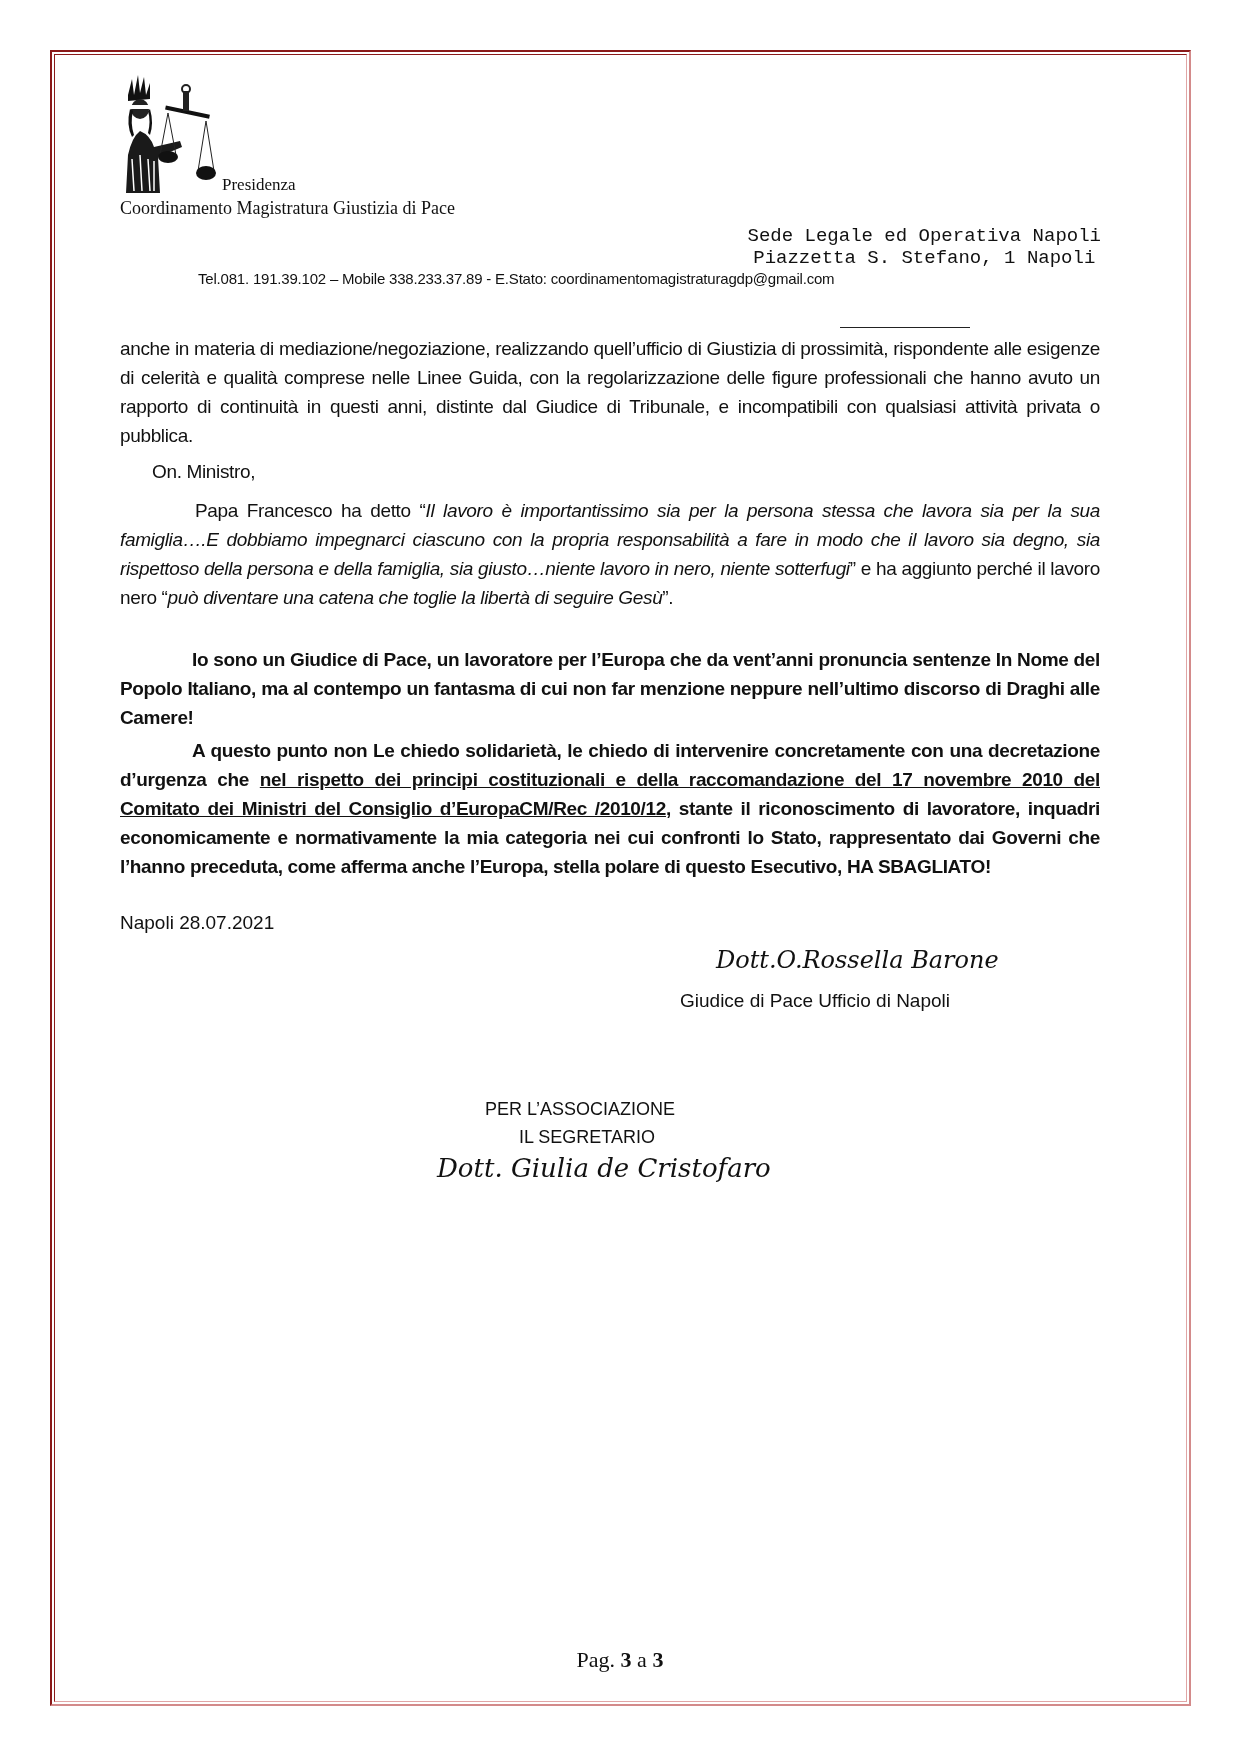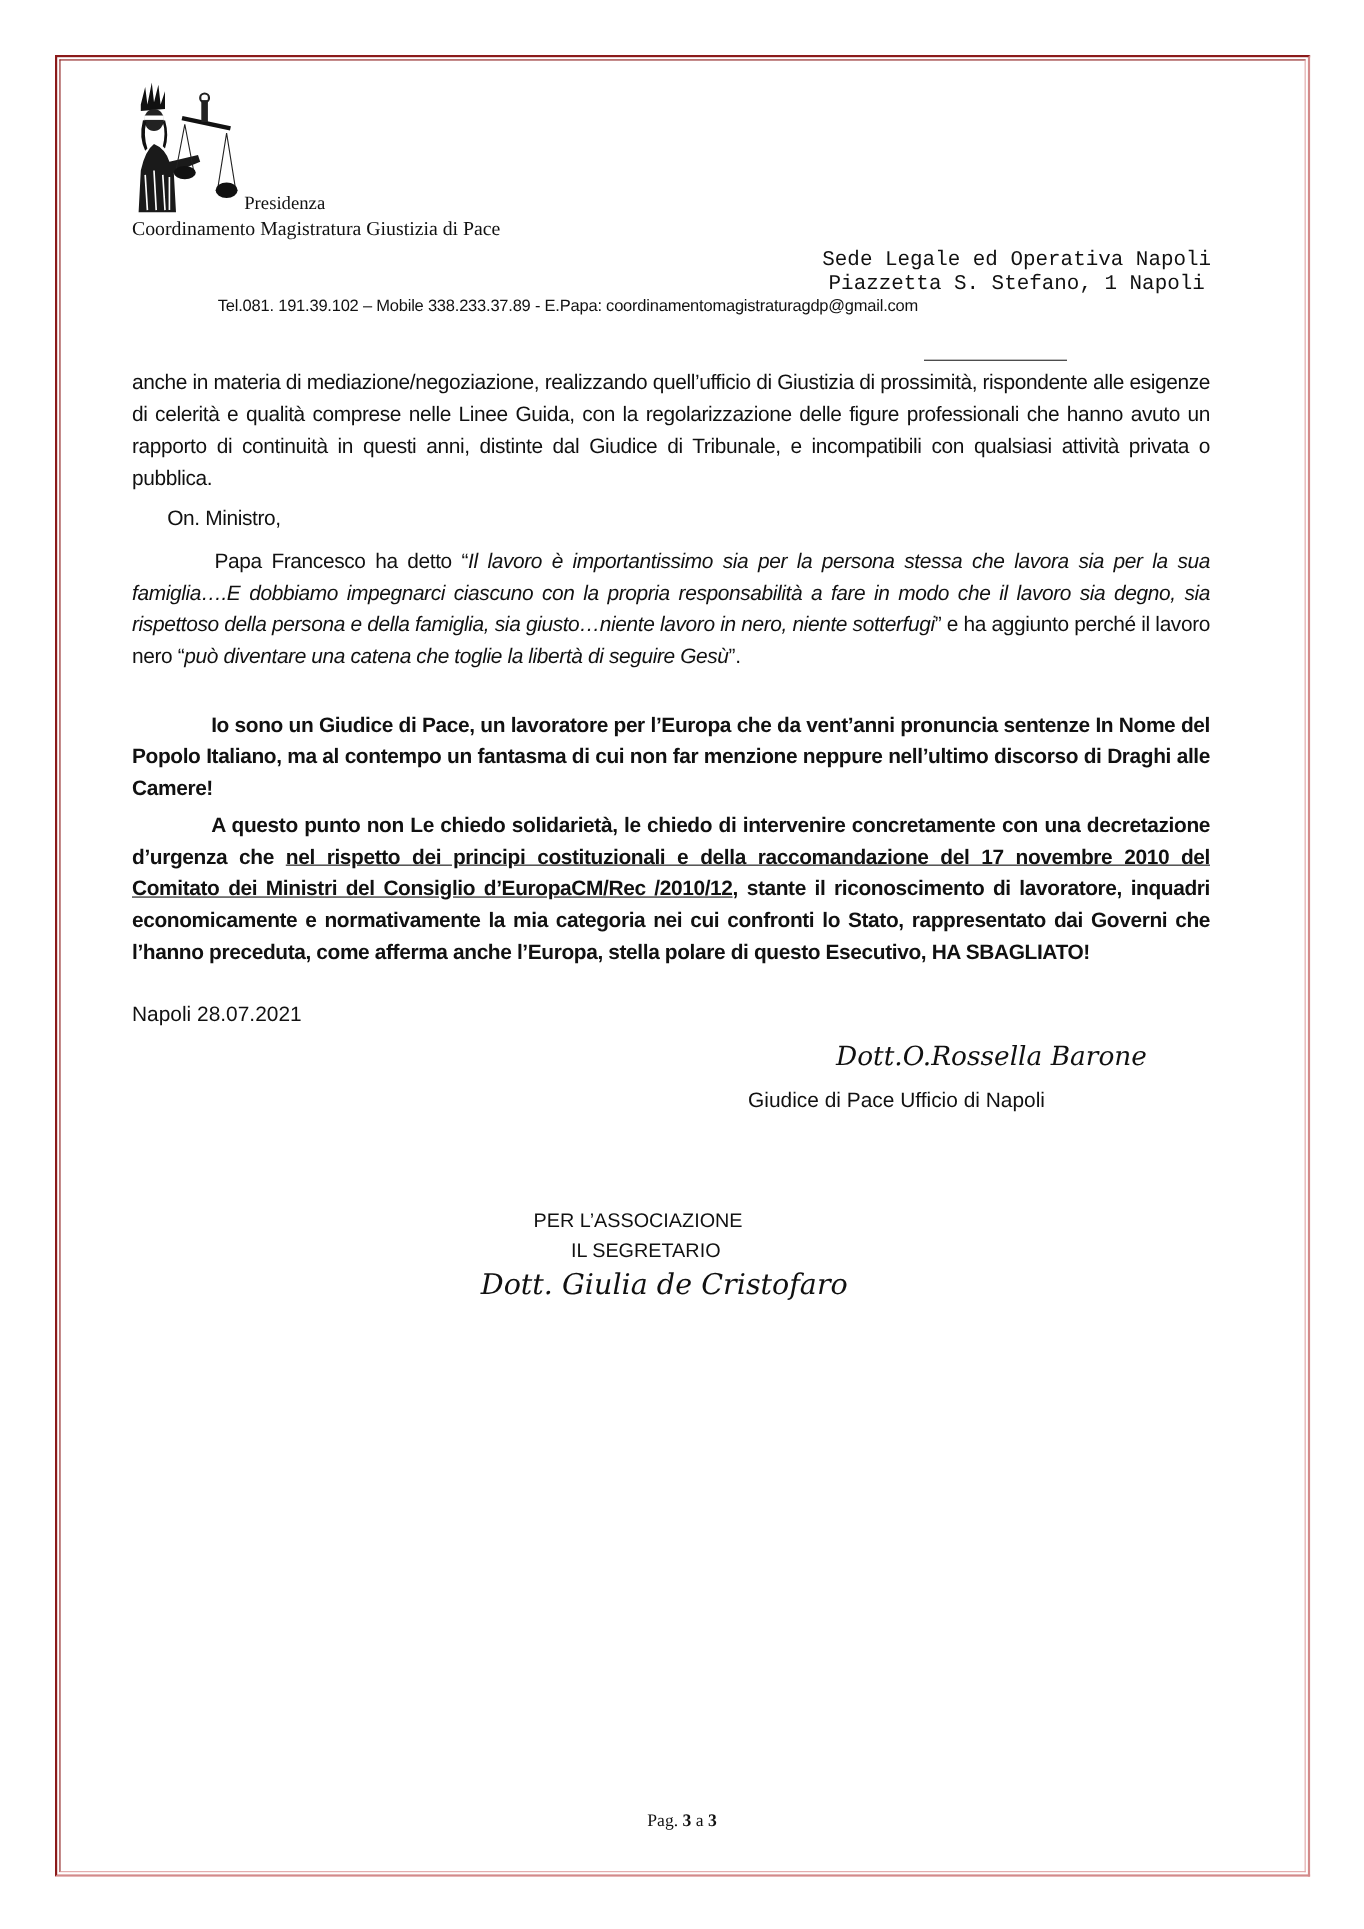--- a/index.html
+++ b/index.html
@@ -38,28 +38,28 @@
   .p-salut { top: 457px; left: 152px; }
   .p2 { top: 496px; }
   .p3 { top: 645px; font-weight: bold; }
   .p4 { top: 736px; font-weight: bold; }
   .indent { display: inline-block; width: 72px; }
   .indent-sm { display: inline-block; width: 75px; }
   .u { text-decoration: underline; }
   i { font-style: italic; }
 
   .date { position: absolute; left: 120px; top: 912px; font-size: 19px; }
-  .sig1 { position: absolute; left: 716px; top: 946px; font-size: 24px; margin-left: 44px; }
+  .sig1 { position: absolute; left: 716px; top: 946px; font-size: 24px; }
   .sig1-role { position: absolute; left: 680px; top: 990px; font-size: 19px; }
 
   .assoc { position: absolute; left: 485px; top: 1099px; font-size: 18px; }
   .segretario { position: absolute; left: 503px; top: 1127px; font-size: 18px; margin-left: 16px; }
   .sig2 { position: absolute; left: 437px; top: 1153px; font-size: 26px; }
 
-  .page-num { position: absolute; left: 0; width: 1240px; top: 1647px; text-align: center; font-size: 16px; }
+  .page-num { position: absolute; left: 0; width: 1240px; top: 1647px; text-align: center; font-size: 22px; }
   .page-num b { font-weight: bold; }
 </style>
 </head>
 <body>
 
 <div class="frame-outer"></div>
 <div class="frame-inner"></div>
 
 <div class="logo">
   <svg width="100" height="120" viewBox="0 0 100 120">
@@ -88,21 +88,21 @@
 </div>
 
 <div class="presidenza serif">Presidenza</div>
 <div class="org-name serif">Coordinamento Magistratura Giustizia di Pace</div>
 
 <div class="sede serif">
   <div>Sede Legale ed Operativa Napoli</div>
   <div>Piazzetta S. Stefano, 1 Napoli</div>
 </div>
 
-<div class="contacts sans">Tel.081. 191.39.102 – Mobile 338.233.37.89 - E.Papa:  coordinamentomagistraturagdp@gmail.com</div>
+<div class="contacts sans">Tel.081. 191.39.102 – Mobile 338.233.37.89 - E.Stato:  coordinamentomagistraturagdp@gmail.com</div>
 
 <div class="rule"></div>
 
 <div class="body-text p1 sans">anche in materia di mediazione/negoziazione, realizzando quell’ufficio di Giustizia di prossimità, rispondente alle esigenze di celerità e qualità comprese nelle Linee Guida, con la regolarizzazione delle figure professionali che hanno avuto un rapporto di continuità in questi anni, distinte dal Giudice di Tribunale, e incompatibili con qualsiasi attività privata o pubblica.</div>
 
 <div class="body-text p-salut sans">On. Ministro,</div>
 
 <div class="body-text p2 sans"><span class="indent-sm"></span><span>Papa Francesco ha detto “</span><i>Il lavoro è importantissimo sia per la persona stessa che lavora sia per la sua famiglia….E dobbiamo impegnarci ciascuno con la propria responsabilità a fare in modo che il lavoro sia degno, sia rispettoso della persona e della famiglia, sia giusto…niente lavoro in nero, niente sotterfugi</i><span>” e ha aggiunto perché il lavoro nero “</span><i>può diventare una catena che toglie la libertà di seguire Gesù</i><span>”.</span></div>
 
 <div class="body-text p3 sans"><span class="indent"></span><span>Io sono un Giudice di Pace, un lavoratore per l’Europa che da vent’anni pronuncia sentenze In Nome del Popolo Italiano, ma al contempo un fantasma di cui non far menzione neppure nell’ultimo discorso di Draghi alle Camere!</span></div>

